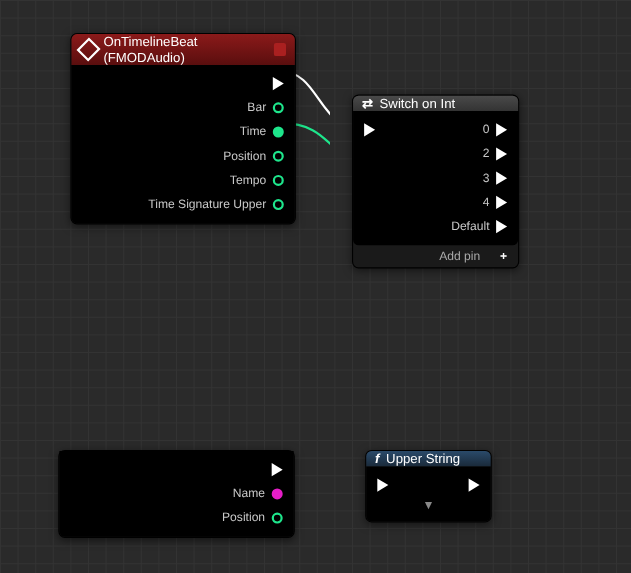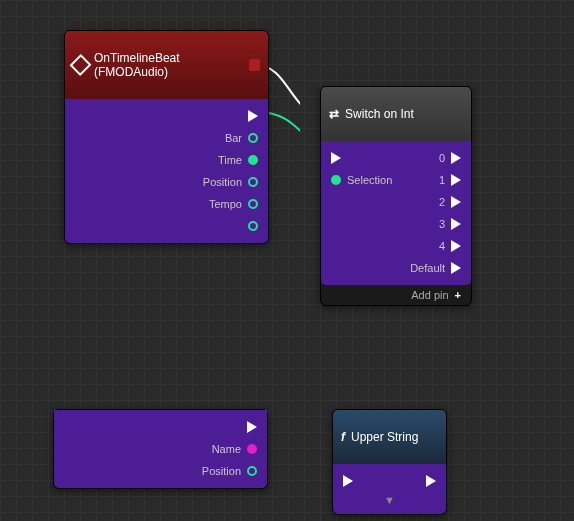--- a/index.html
+++ b/index.html
@@ -1,36 +1,36 @@
 <!DOCTYPE html>
 <html><head>
 <meta charset="utf-8">
 <style>
 body{margin:0;width:574px;height:521px;background:#2a2a2a;position:relative;font-family:Arial,sans-serif;font-size:11px;color:#c8c8c8;overflow:hidden}
 .grid{position:absolute;inset:0;background-image:linear-gradient(#333 1px,transparent 1px),linear-gradient(90deg,#333 1px,transparent 1px);background-size:16px 16px}
 .node{position:absolute;background:#1a1a1a;border:1px solid #000;border-radius:6px;box-shadow:0 2px 8px rgba(0,0,0,.5)}
-.hdr{padding:20px 8px;border-radius:5px 5px 0 0;display:flex;align-items:center;gap:6px;color:#fff;font-size:12px}
+.hdr{padding:0 8px;border-radius:5px 5px 0 0;display:flex;align-items:center;gap:6px;color:#fff;font-size:12px}
 .hdr-red{background:linear-gradient(180deg,#8b1a1a,#5a0e0e)}
 .hdr-grey{background:linear-gradient(180deg,#4a4a4a,#333)}
 .hdr-blue{background:linear-gradient(180deg,#2a4a6a,#1a2a3a)}
-.body{padding:6px 10px;background:#4c1d95;border-radius:0 0 5px 5px}
+.body{padding:6px 10px;background:#000000;border-radius:0 0 5px 5px}
 .row{display:flex;align-items:center;justify-content:space-between;height:22px;gap:8px}
 .pin-l{display:flex;align-items:center;gap:6px}
 .pin-r{display:flex;align-items:center;gap:6px;justify-content:flex-end}
 .exec{width:0;height:0;border-top:6px solid transparent;border-bottom:6px solid transparent;border-left:10px solid #fff}
 .circ{width:10px;height:10px;border-radius:50%;border:2px solid #1ee68c;box-sizing:border-box}
 .circ.fill{background:#1ee68c}
 .circ.pink{border-color:#e61ec8}
 .circ.pink.fill{background:#e61ec8}
 .lbl{white-space:nowrap}
 .ic-ev{width:12px;height:12px;border:2px solid #fff;transform:rotate(45deg);display:inline-block}
 .ic-sw{font-weight:bold}
 .ic-fn{font-style:italic;font-weight:bold}
 .cls-btn{margin-left:auto;width:12px;height:12px;background:#aa2020;border-radius:2px}
-.addpin{display:flex;justify-content:flex-end;align-items:flex-end;gap:6px;padding:4px 10px;color:#aaa}
+.addpin{display:flex;justify-content:flex-end;align-items:flex-end;gap:18px;padding:4px 10px;color:#aaa}
 .plus{font-weight:bold;color:#fff}
 .chev{text-align:center;color:#888;padding:2px}
 svg.wires{position:absolute;inset:0;pointer-events:none}
 </style>
 </head>
 <body>
 
 <div class="grid"></div>
 
 <svg class="wires">
@@ -81,48 +81,39 @@
     <div class="row">
         <span></span>
         <span class="pin-r">
           <span class="lbl">Tempo</span>
           <span class="circ"></span>
         </span>
       </div>
     <div class="row">
         <span></span>
         <span class="pin-r">
+          <span class="lbl">Time Signature Upper</span>
           <span class="circ"></span>
         </span>
       </div>
   </div>
 </div>
 
 <div class="node" style="left:320px;top:86px;width:150px">
   <div class="hdr hdr-grey">
     <span class="ic-sw">⇄</span>
     <span>Switch on Int</span>
   </div>
   <div class="body">
     <div class="row">
       <span class="pin-l">
           <span class="exec"></span>
         </span>
       <span class="pin-r">
           <span class="lbl">0</span>
-          <span class="exec"></span>
-        </span>
-    </div>
-    <div class="row">
-      <span class="pin-l">
-          <span class="circ fill"></span>
-          <span class="lbl">Selection</span>
-        </span>
-      <span class="pin-r">
-          <span class="lbl">1</span>
           <span class="exec"></span>
         </span>
     </div>
     <div class="row">
         <span></span>
         <span class="pin-r">
           <span class="lbl">2</span>
           <span class="exec"></span>
         </span>
       </div>

